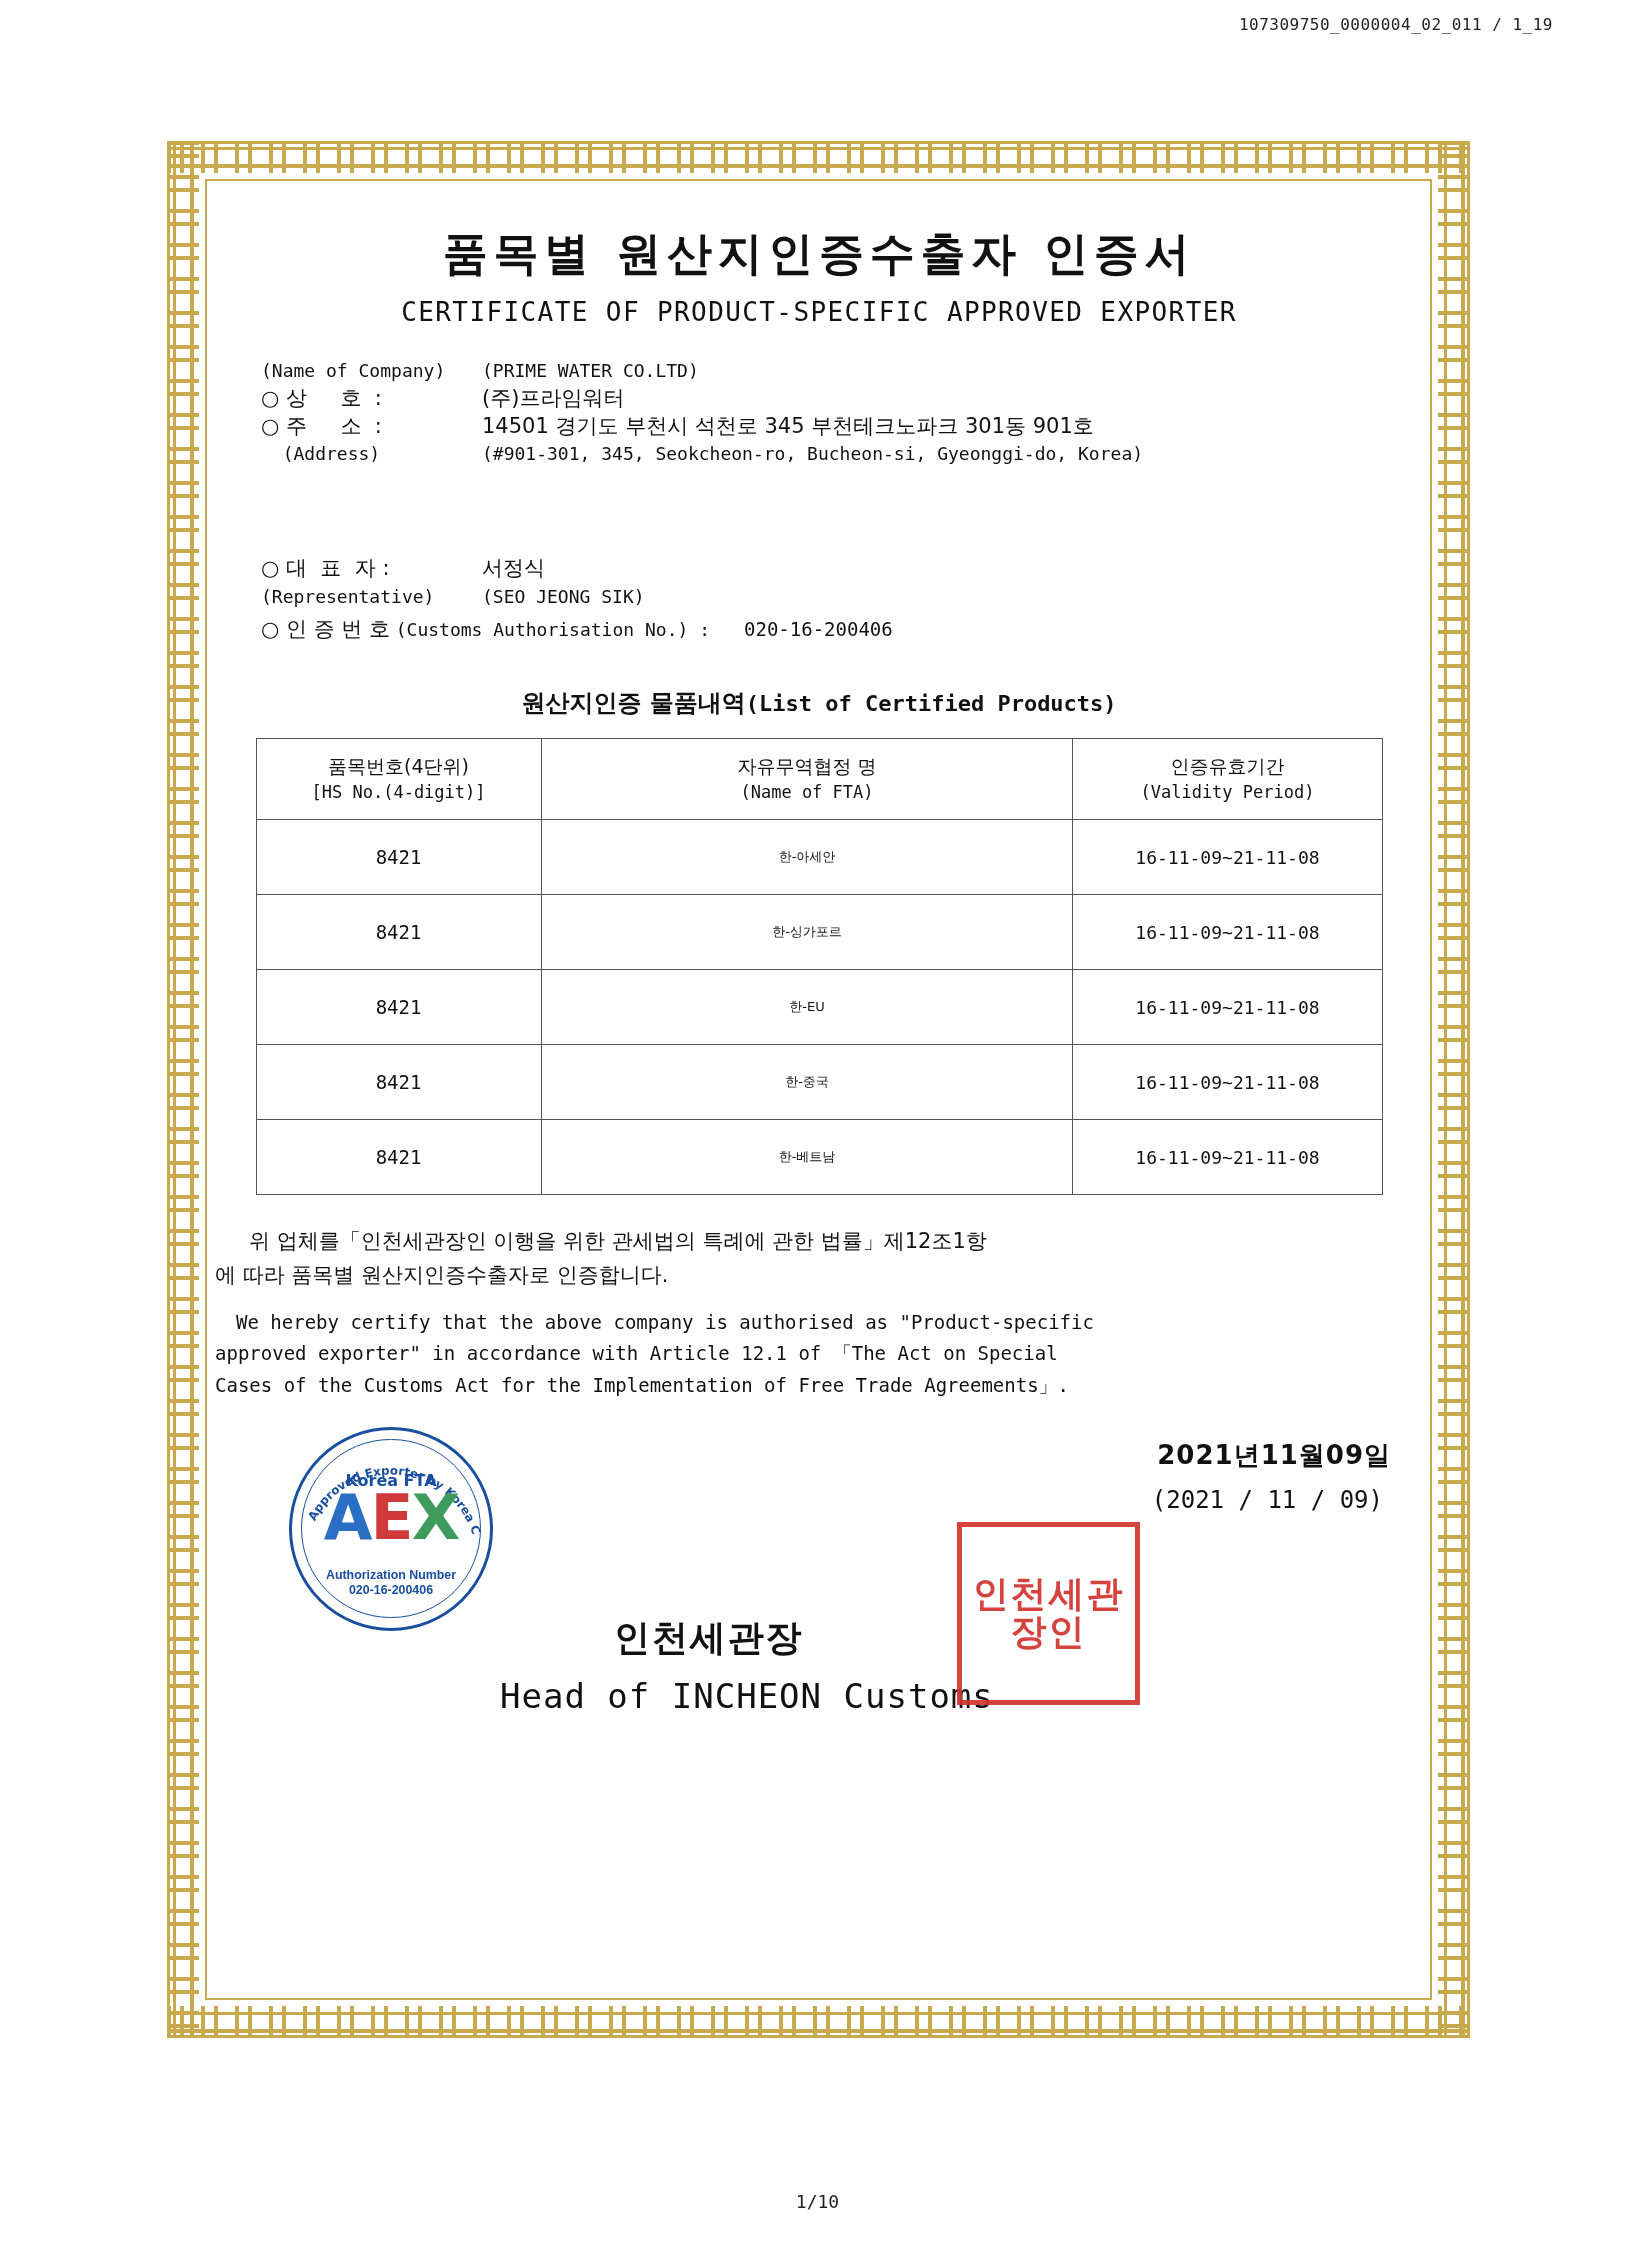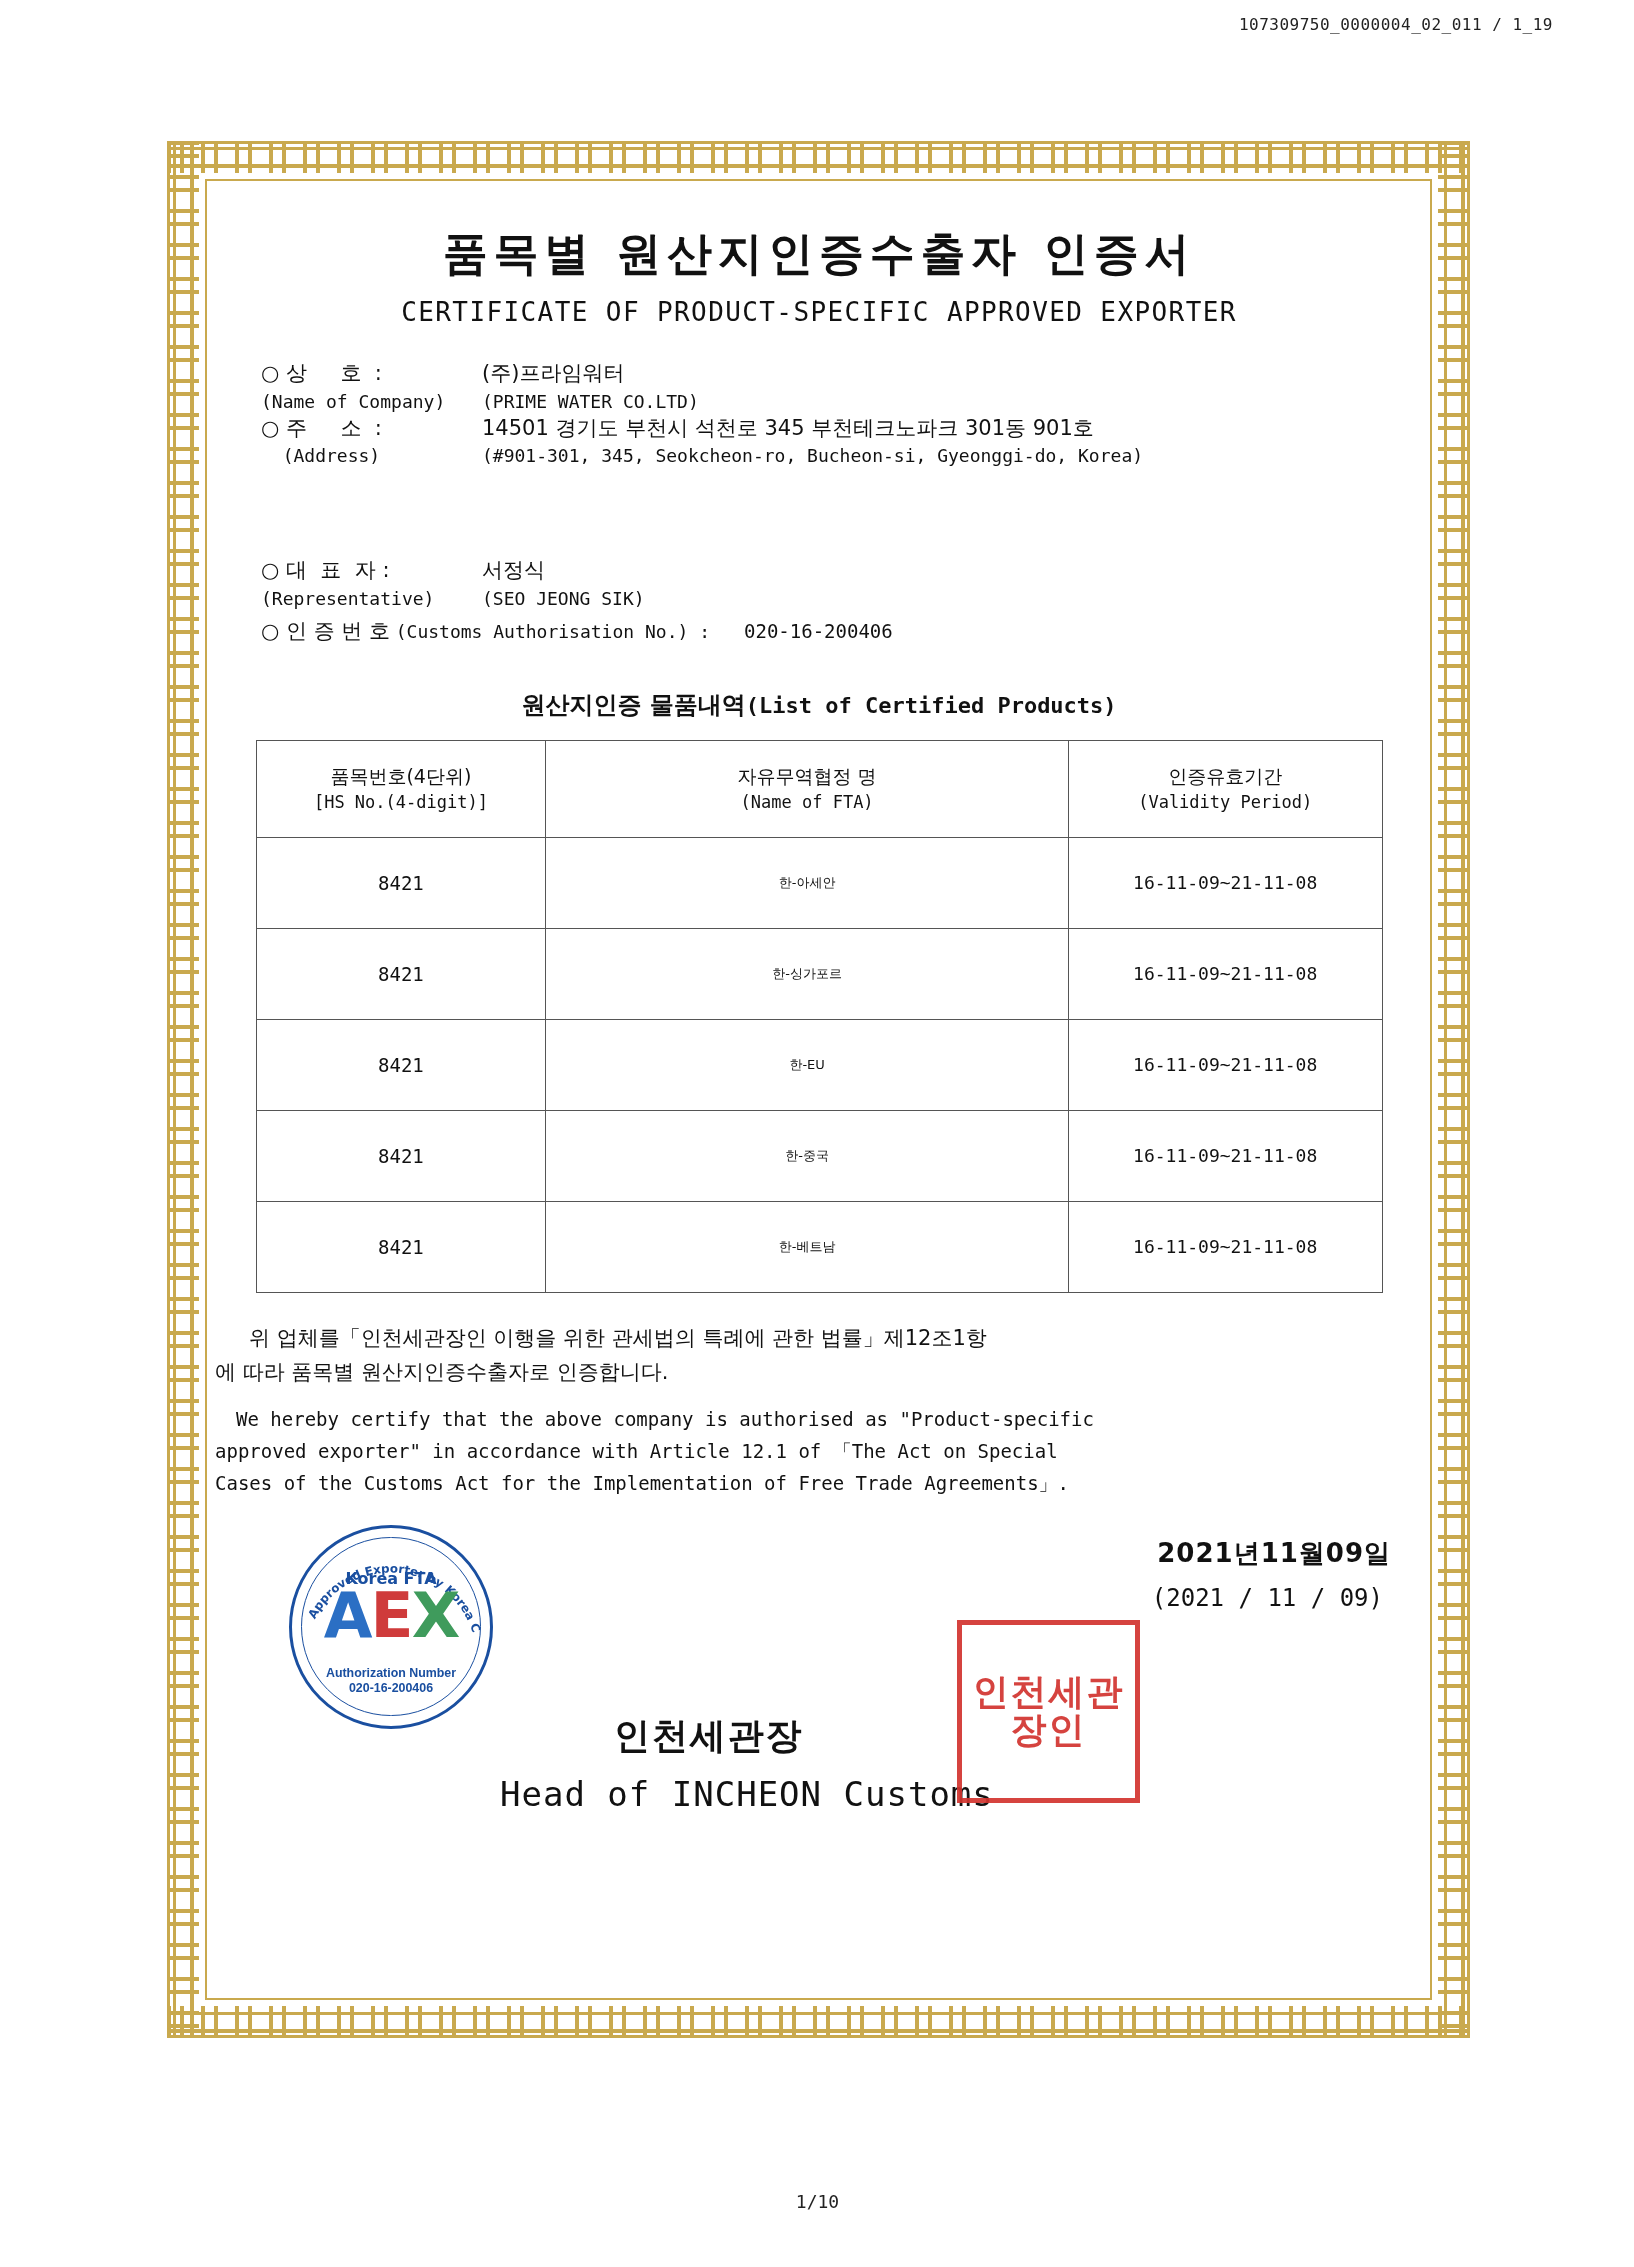--- a/index.html
+++ b/index.html
@@ -180,21 +180,21 @@
   }
 
   table.products {
     margin: 19px auto 0 auto;
     border-collapse: collapse;
     width: 1127px;
   }
   table.products th, table.products td {
     border: 1px solid #555;
     text-align: center;
-    padding: 8px;
+    padding: 0;
   }
   table.products thead th {
     height: 80px;
     font-weight: normal;
     font-size: 19px;
     line-height: 1.45;
   }
   table.products thead th .sub {
     font-family: "DejaVu Sans Mono", monospace;
     font-size: 17px;
@@ -364,27 +364,27 @@
   <div class="frame-inner"></div>
 </div>
 
 <div class="content">
 
   <div class="title-ko">품목별 원산지인증수출자 인증서</div>
   <div class="title-en">CERTIFICATE OF PRODUCT-SPECIFIC APPROVED EXPORTER</div>
 
   <div class="fields">
 
+    <div class="field-row tight">
+      <div class="f-label-en">(Name of Company)</div>
+      <div class="f-value-en">(PRIME WATER CO.LTD)</div>
+    </div>
     <div class="field-row">
       <div class="f-label">○ 상     호  :</div>
       <div class="f-value">(주)프라임워터</div>
-    </div>
-    <div class="field-row tight">
-      <div class="f-label-en">(Name of Company)</div>
-      <div class="f-value-en">(PRIME WATER CO.LTD)</div>
     </div>
 
     <div class="field-row">
       <div class="f-label">○ 주     소  :</div>
       <div class="f-value">14501 경기도 부천시 석천로 345 부천테크노파크 301동 901호</div>
     </div>
     <div class="field-row tight">
       <div class="f-label-en">  (Address)</div>
       <div class="f-value-en">(#901-301, 345, Seokcheon-ro,  Bucheon-si, Gyeonggi-do, Korea)</div>
     </div>

